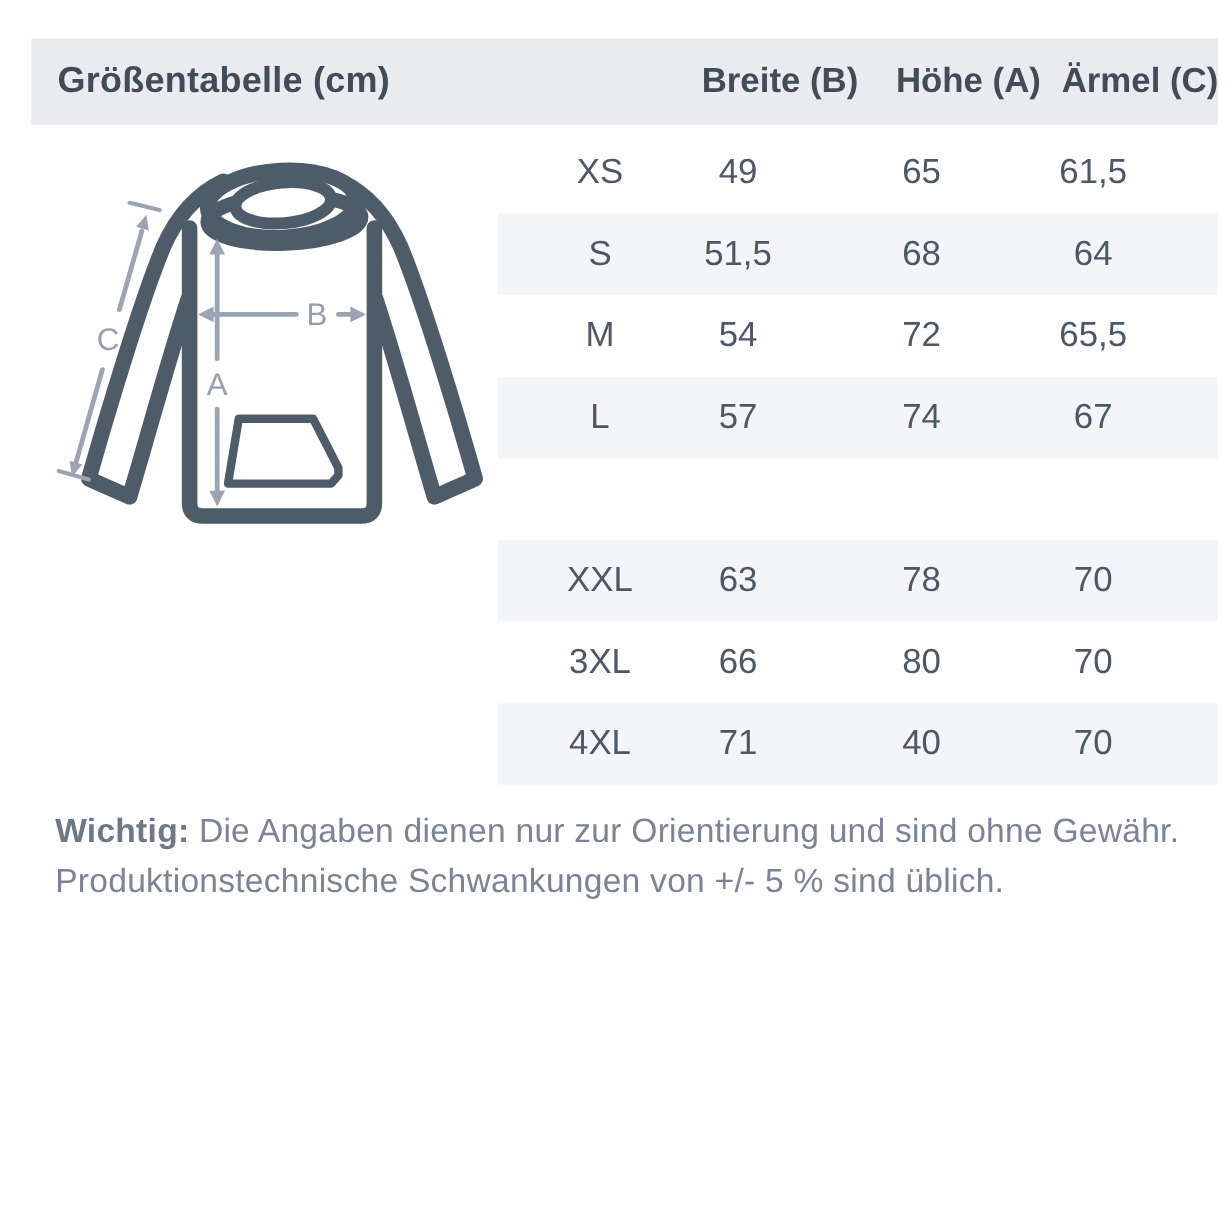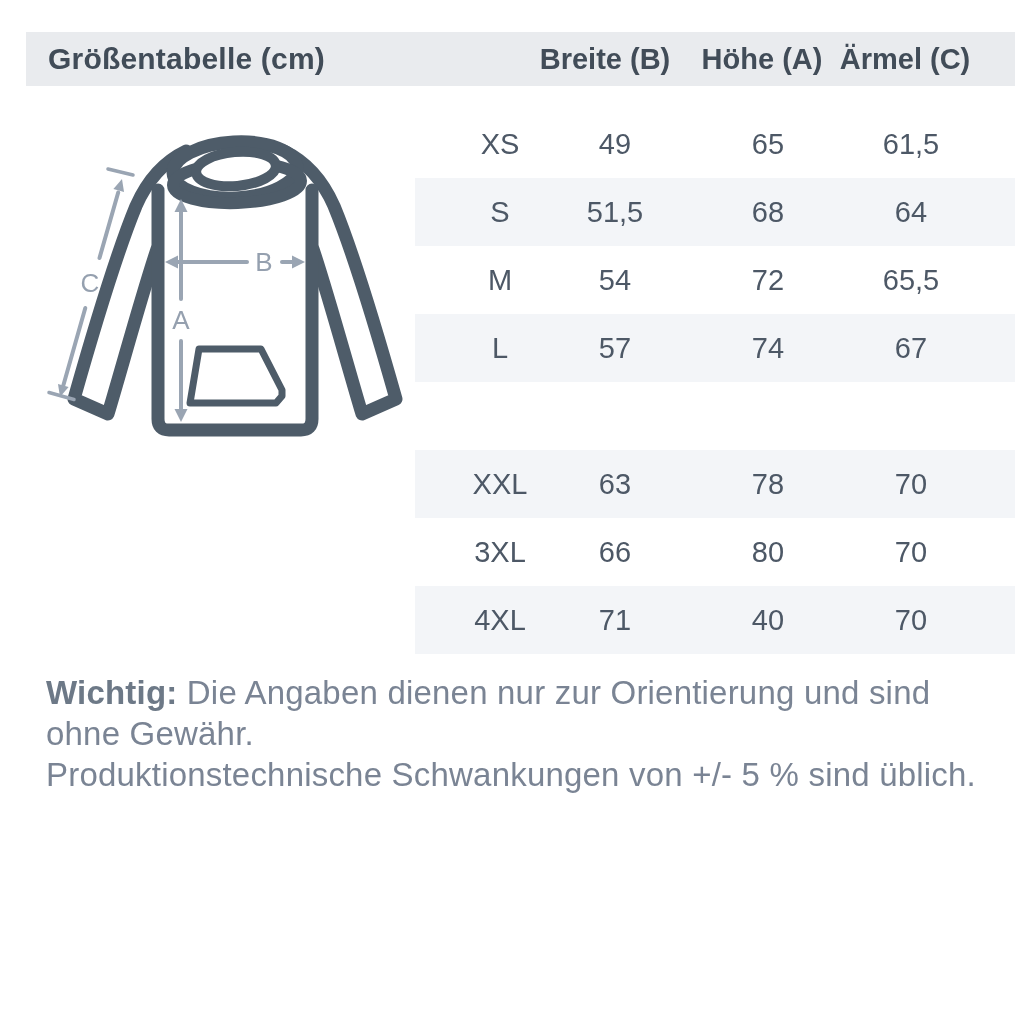--- a/index.html
+++ b/index.html
@@ -2,51 +2,51 @@
 <html><head>
 <meta charset="utf-8">
 <style>
   html,body{margin:0;padding:0;background:#ffffff;}
   #canvas{
     position:relative;width:1024px;height:1024px;background:#ffffff;overflow:hidden;
     font-family:"Liberation Sans","DejaVu Sans",sans-serif;
   }
   
   .header-bar{
-    position:absolute;left:26px;top:32px;width:989px;height:54px;
+    position:absolute;left:26px;top:32px;width:989px;height:72px;
     background:#e9ebee;
   }
   .header-title{
     position:absolute;left:22px;top:50%;transform:translateY(-50%);
     font-size:30px;font-weight:bold;color:#414c58;white-space:nowrap;letter-spacing:.2px;
   }
   .header-col{
     position:absolute;top:50%;transform:translate(-50%,-50%);
-    font-size:29px;font-weight:bold;color:#414c58;white-space:nowrap;
+    font-size:29px;font-weight:bold;color:#414c58;white-space:nowrap;margin-left:45px;
   }
   .hc-breite{left:579px;}
   .hc-hoehe{left:736px;}
   .hc-aermel{left:879px;}
   
   .trow{position:absolute;left:415px;width:600px;height:68px;}
   .trow.striped{background:#f3f5f8;}
   .tcell{
     position:absolute;top:50%;transform:translate(-50%,-50%);
     font-size:29px;color:#4d5866;white-space:nowrap;
   }
   .c-size{left:85px;}
   .c-breite{left:200px;}
   .c-hoehe{left:353px;}
   .c-aermel{left:496px;}
   
   .diagram{position:absolute;left:40px;top:130px;width:370px;height:320px;}
   
   .note{
     position:absolute;left:46px;top:672px;width:950px;
-    font-size:33px;line-height:41px;color:#7a8494;letter-spacing:.2px;
+    font-size:28px;line-height:41px;color:#7a8494;letter-spacing:.2px;
   }
   .note b{font-weight:bold;color:#6d7987;}
 </style>
 </head>
 <body>
 
 <div id="canvas">
 
   <div class="header-bar">
     <div class="header-title">Größentabelle (cm)</div>

